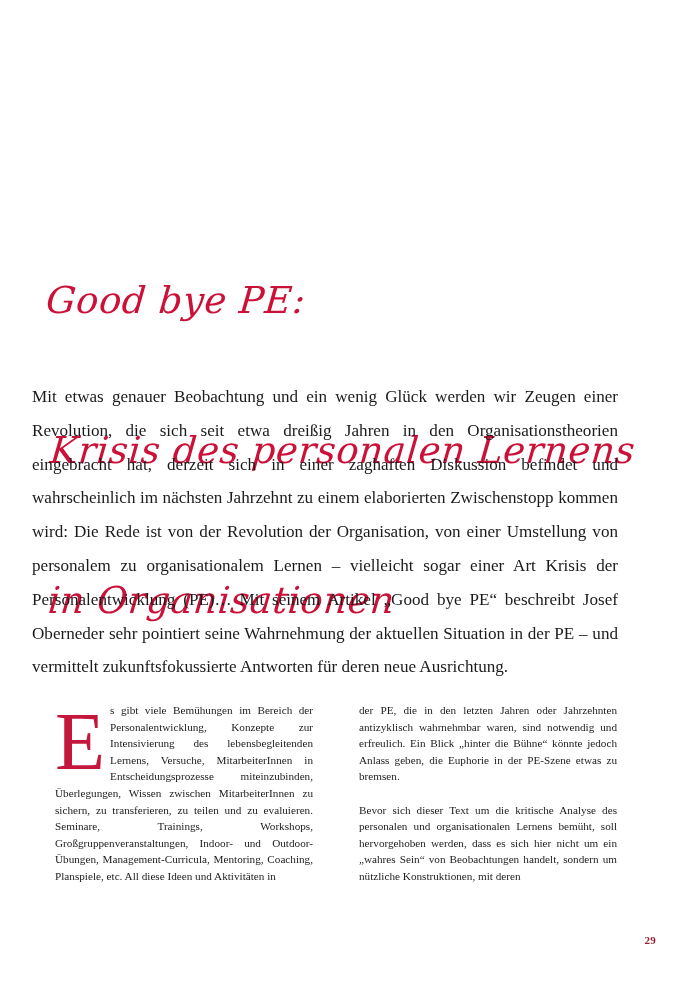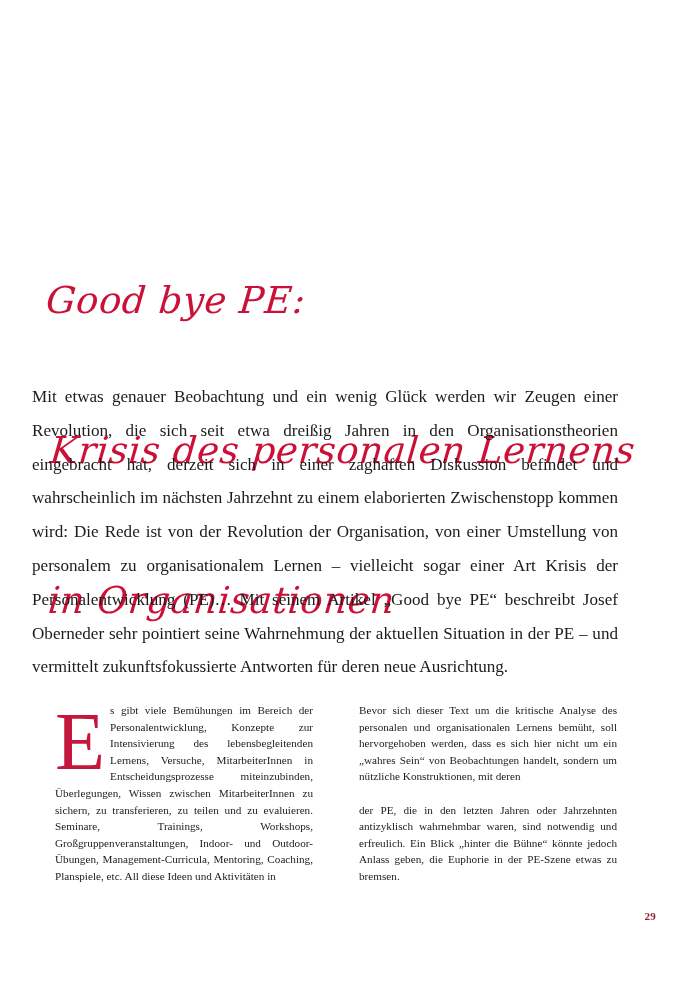--- a/index.html
+++ b/index.html
@@ -88,21 +88,21 @@
     line-height: 68px;
     font-weight: 400;
     padding: 4px 5px 0 0;
     margin-top: 2px;
   }
 
   
   .folio {
     position: absolute;
     right: 44px;
-    top: 910px;
+    top: 934px;
     font-size: 11px;
     font-weight: 700;
     color: #8f2133;
     letter-spacing: 0.2px;
   }
 </style>
 </head>
 <body>
 
 <div id="page">
@@ -113,20 +113,20 @@
     <span class="tline">in Organisationen</span>
   </div>
 
   <p class="lead">Mit etwas genauer Beobachtung und ein wenig Glück werden wir Zeugen einer Revolution, die sich seit etwa dreißig Jahren in den Organisationstheorien eingebracht hat, derzeit sich in einer zaghaften Diskussion befindet und wahrscheinlich im nächsten Jahrzehnt zu einem elaborierten Zwischenstopp kommen wird: Die Rede ist von der Revolution der Organisation, von einer Umstellung von personalem zu organisationalem Lernen – vielleicht sogar einer Art Krisis der Personalentwicklung (PE)… Mit seinem Artikel „Good bye PE“ beschreibt Josef Oberneder sehr pointiert seine Wahrnehmung der aktuellen Situation in der PE – und vermittelt zukunftsfokussierte Antworten für deren neue Ausrichtung.</p>
 
   <div class="body-columns">
     <div class="column first">
       <p>Es gibt viele Bemühungen im Bereich der Personalentwicklung, Konzepte zur Intensivierung des lebensbegleitenden Lernens, Versuche, MitarbeiterInnen in Entscheidungsprozesse miteinzubinden, Überlegungen, Wissen zwischen MitarbeiterInnen zu sichern, zu transferieren, zu teilen und zu evaluieren. Seminare, Trainings, Workshops, Großgruppenveranstaltungen, Indoor- und Outdoor-Übungen, Management-Curricula, Mentoring, Coaching, Planspiele, etc. All diese Ideen und Aktivitäten in</p>
     </div>
     <div class="column second">
+      <p>der PE, die in den letzten Jahren oder Jahrzehnten antizyklisch wahrnehmbar waren, sind notwendig und erfreulich. Ein Blick „hinter die Bühne“ könnte jedoch Anlass geben, die Euphorie in der PE-Szene etwas zu bremsen.</p>
       <p>Bevor sich dieser Text um die kritische Analyse des personalen und organisationalen Lernens bemüht, soll hervorgehoben werden, dass es sich hier nicht um ein „wahres Sein“ von Beobachtungen handelt, sondern um nützliche Konstruktionen, mit deren</p>
-      <p>der PE, die in den letzten Jahren oder Jahrzehnten antizyklisch wahrnehmbar waren, sind notwendig und erfreulich. Ein Blick „hinter die Bühne“ könnte jedoch Anlass geben, die Euphorie in der PE-Szene etwas zu bremsen.</p>
     </div>
   </div>
 
   <div class="folio">29</div>
 
 </div>
 
 </body></html>

